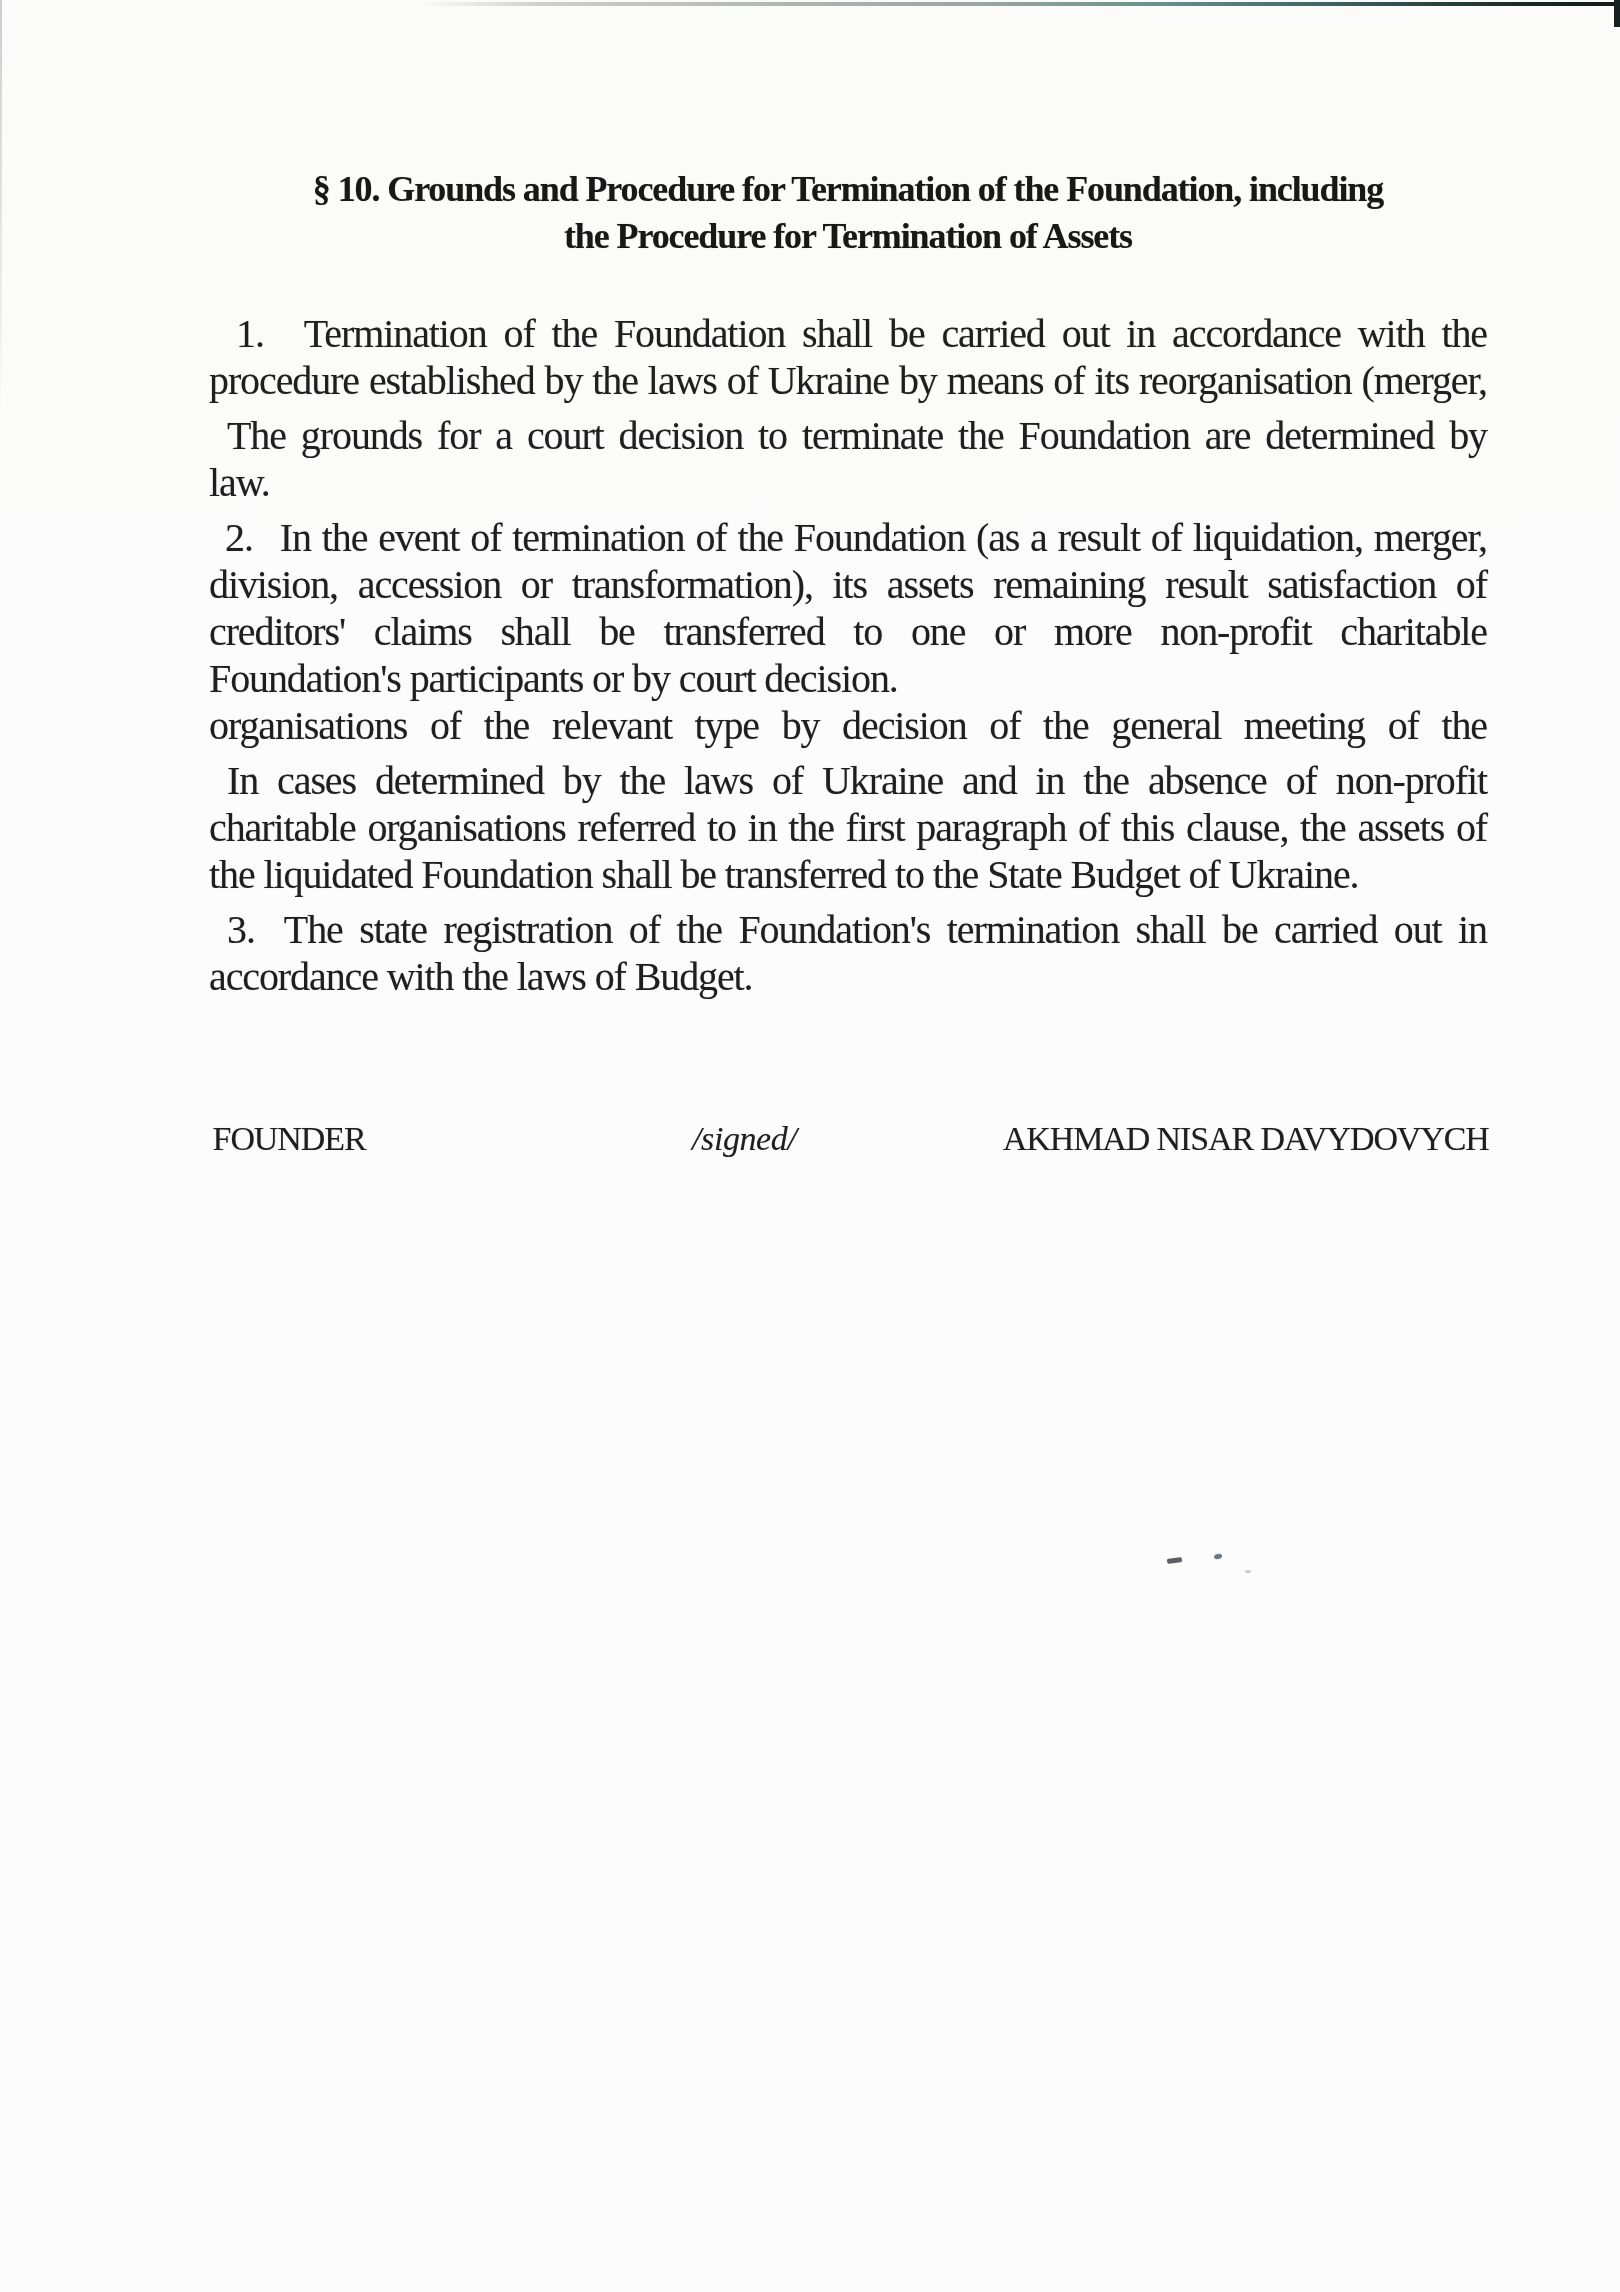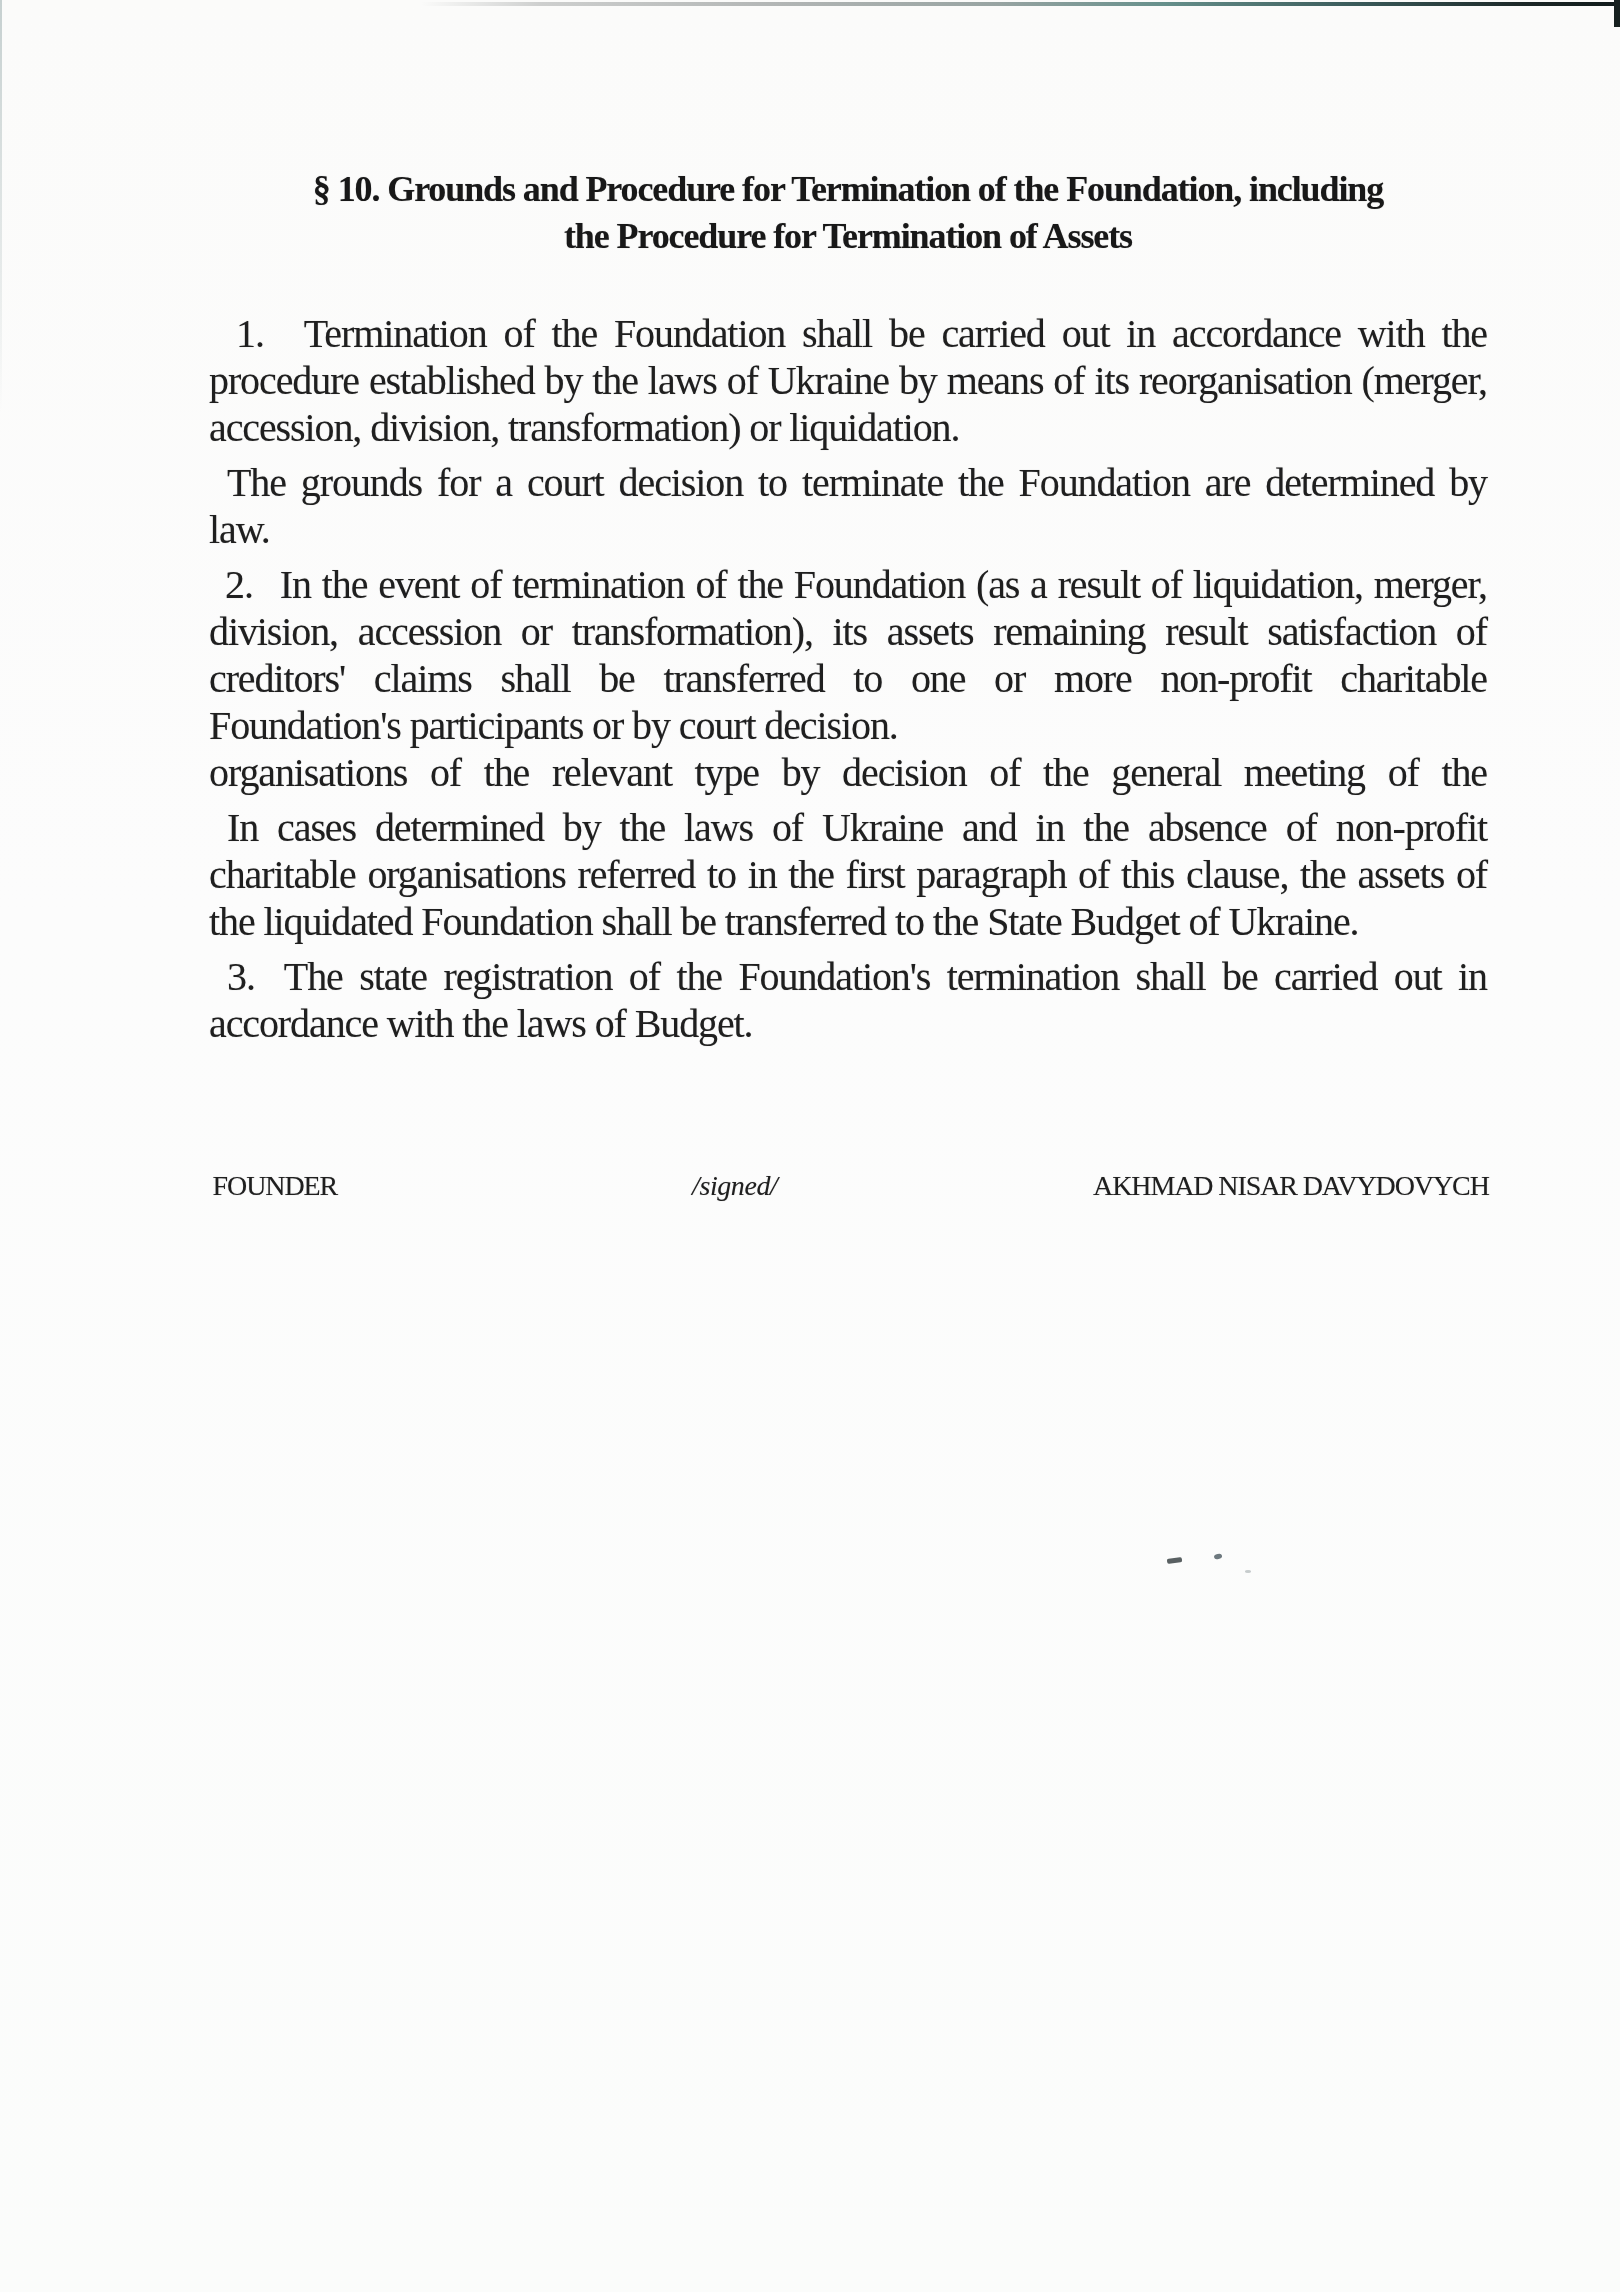--- a/index.html
+++ b/index.html
@@ -55,21 +55,21 @@
   .ind-num2 { text-indent:16px; }
   .ind-num3 { text-indent:18px; }
   .ind-plain { text-indent:18px; }
   .tab { display:inline-block; }
   .tab-w1 { width:40px; }
   .tab-w2 { width:27px; }
   .tab-w3 { width:29px; }
 
   .sig-row {
     position:relative; margin-top:115px; height:47px;
-    font-size:28px; line-height:47px; letter-spacing:-1.1px; color:#1f1f1f;
+    font-size:34px; line-height:47px; letter-spacing:-1.1px; color:#1f1f1f;
     text-shadow:0 0 0.9px rgba(35,35,35,0.35);
   }
   .sig-role { position:absolute; left:3.6px; top:0; }
   .sig-signed { position:absolute; left:483px; top:0; font-style:italic; letter-spacing:-0.4px; }
   .sig-name { position:absolute; right:-1.8px; top:0; }
 </style>
 </head>
 <body>
 
 <div class="page">
@@ -86,21 +86,20 @@
     <div class="title">
       <div>§ 10. Grounds and Procedure for Termination of the Foundation, including</div>
       <div>the Procedure for Termination of Assets</div>
     </div>
 
     <div class="bodytext">
 
       <div class="para">
         <div class="line ind-num1"><span>1.</span><span class="tab tab-w1"></span><span>Termination of the Foundation shall be carried out in accordance with the</span></div>
         <div class="line">procedure established by the laws of Ukraine by means of its reorganisation (merger,</div>
-        <div class="line last">accession, division, transformation) or liquidation.</div>
       </div>
 
 
       <div class="para">
         <div class="line ind-plain">The grounds for a court decision to terminate the Foundation are determined by</div>
         <div class="line last">law.</div>
       </div>
 
       <div class="para">
         <div class="line ind-num2"><span>2.</span><span class="tab tab-w2"></span><span>In the event of termination of the Foundation (as a result of liquidation, merger,</span></div>

